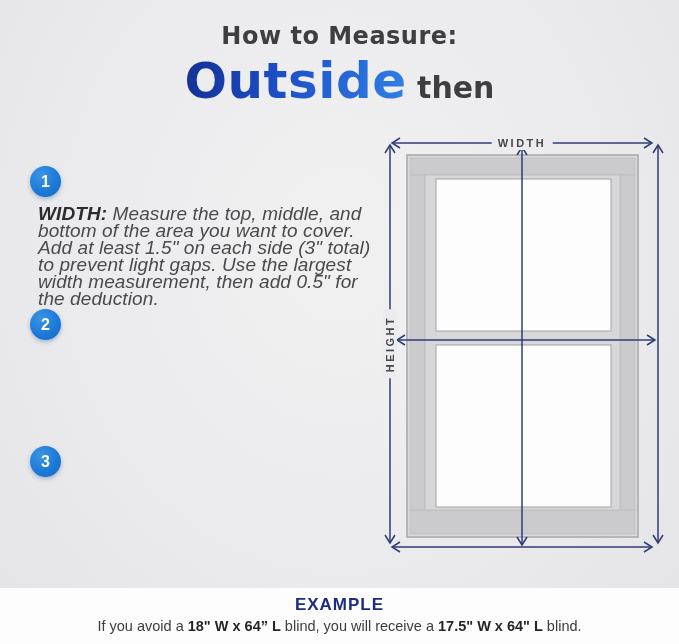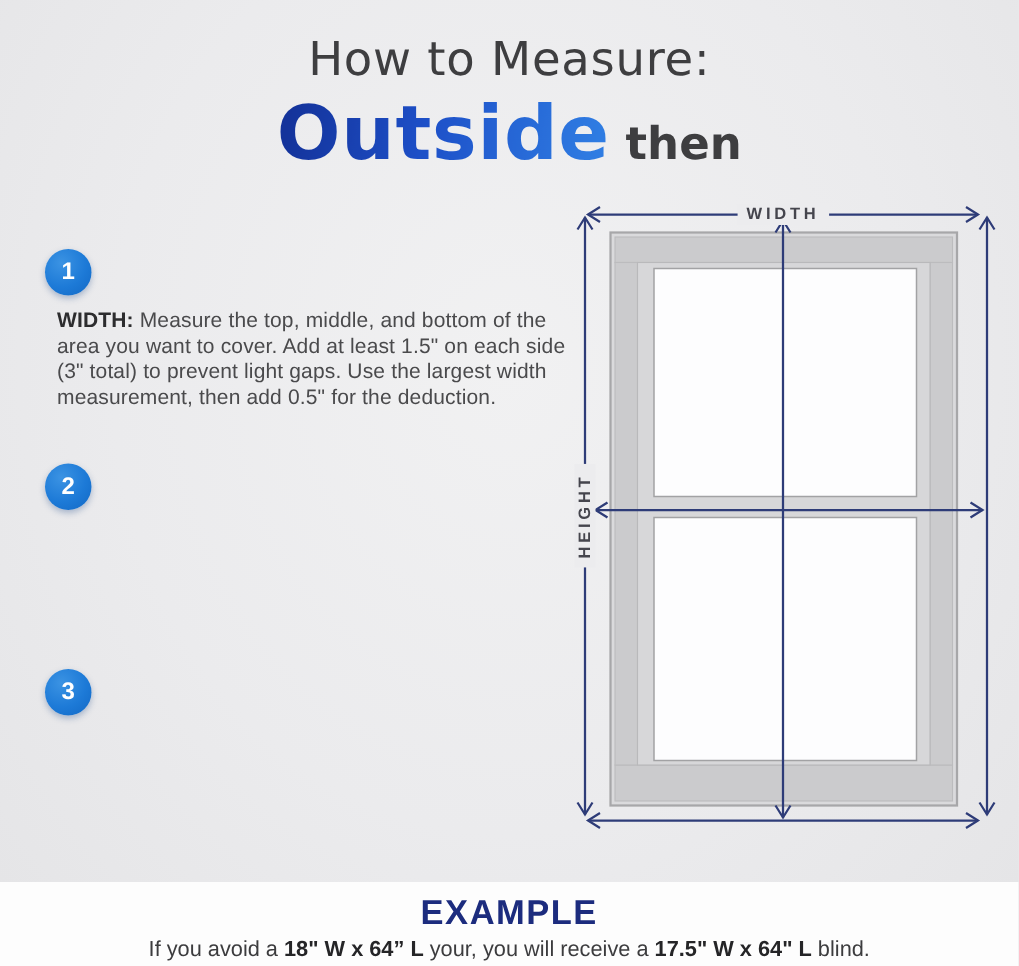--- a/index.html
+++ b/index.html
@@ -10,21 +10,21 @@
     overflow:hidden;
   }
   .poster {
     position:relative; width:679px; height:644px;
     background:radial-gradient(ellipse at 50% 38%, #f1f1f2 0%, #ebebed 55%, #e4e4e6 100%);
   }
 
   
   .title-block { position:absolute; top:22px; left:0; width:100%; text-align:center;
     font-family:"DejaVu Sans", sans-serif; color:#3e3e40; }
-  .title-line1 { font-size:31px; font-weight:400; letter-spacing:0.5px; }
+  .title-line1 { font-size:24px; font-weight:700; letter-spacing:0.5px; }
   .title-line2 { margin-top:2px; font-size:30px; font-weight:700; }
   .highlight { font-size:50px; font-weight:800; color:#1d50c8; letter-spacing:0.5px; }
   @supports (-webkit-background-clip:text) {
     .highlight {
       background:linear-gradient(100deg,#14339b 5%,#1d50c8 45%,#2f7ce2 95%);
       -webkit-background-clip:text; -webkit-text-fill-color:transparent;
     }
   }
 
   
@@ -32,21 +32,21 @@
   .step-1 { top:166px; } .step-2 { top:309px; } .step-3 { top:446px; }
   .badge {
     width:31px; height:31px; border-radius:50%;
     background:radial-gradient(circle at 35% 30%, #3b93e3 0%, #1d7ad7 55%, #1268c4 100%);
     color:#fff; font-size:16px; font-weight:700;
     display:flex; align-items:center; justify-content:center;
     box-shadow:0 2px 4px rgba(40,80,140,.35);
   }
   .step-text {
     margin-top:8px; margin-left:8px; width:340px;
-    font-size:14px; line-height:17px; letter-spacing:0.1px; color:#4a4a4c;
+    font-size:19px; line-height:17px; letter-spacing:0.1px; color:#4a4a4c;font-style:italic;
   }
   .step-text strong { color:#2c2c2e; font-weight:700; }
 
   
   .diagram { position:absolute; left:383px; top:133px; width:290px; height:458px; }
   .diagram svg { position:absolute; left:0; top:0; }
   .arrow-line { stroke:#2e3c78; stroke-width:1.5; fill:none; }
   .win-outer { fill:#dadadc; stroke:#a7a7a9; stroke-width:1.5; }
   .win-bar   { fill:#cbcbcd; stroke:#bcbcbe; stroke-width:0.75; }
   .win-sash  { fill:#d7d7d9; stroke:#b9b9bb; stroke-width:0.75; }
@@ -58,21 +58,21 @@
   }
   .width-label { left:139px; top:10px; transform:translate(-50%,-50%); }
   .height-label { left:7px; top:211px; transform:translate(-50%,-50%) rotate(-90deg); }
 
   
   .example-band {
     position:absolute; left:0; top:588px; width:679px; height:56px;
     background:#fdfdfd; text-align:center;
   }
   .example-heading {
-    margin-top:7px; font-size:23px; font-weight:700; letter-spacing:1px; color:#1c2c7e;
+    margin-top:7px; font-size:17px; font-weight:700; letter-spacing:1px; color:#1c2c7e;
   }
   .example-text { margin-top:3px; font-size:14.5px; color:#3c3c3e; }
   .example-text strong { color:#252527; font-weight:700; }
 </style>
 </head>
 <body>
 
 <div class="poster">
 
   <header class="title-block">
@@ -133,16 +133,16 @@
         <path class="arrow-line" d="M22 202 L14 207 L22 212"></path>
         <path class="arrow-line" d="M264 202 L272 207 L264 212"></path>
       </g>
     </svg>
     <span class="dim-label width-label">WIDTH</span>
     <span class="dim-label height-label">HEIGHT</span>
   </section>
 
   <footer class="example-band">
     <div class="example-heading">EXAMPLE</div>
-    <p class="example-text"><span>If you avoid a </span><strong>18" W x 64” L</strong><span> your, you will receive a </span><strong>17.5" W x 64" L</strong><span> blind.</span></p>
+    <p class="example-text"><span>If you avoid a </span><strong>18" W x 64” L</strong><span> blind, you will receive a </span><strong>17.5" W x 64" L</strong><span> blind.</span></p>
   </footer>
 
 </div>
 
 </body></html>

